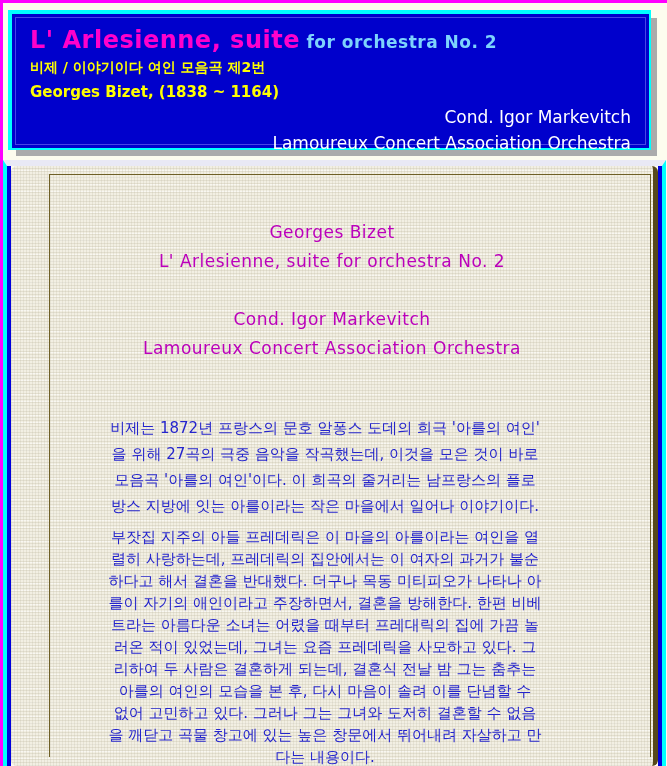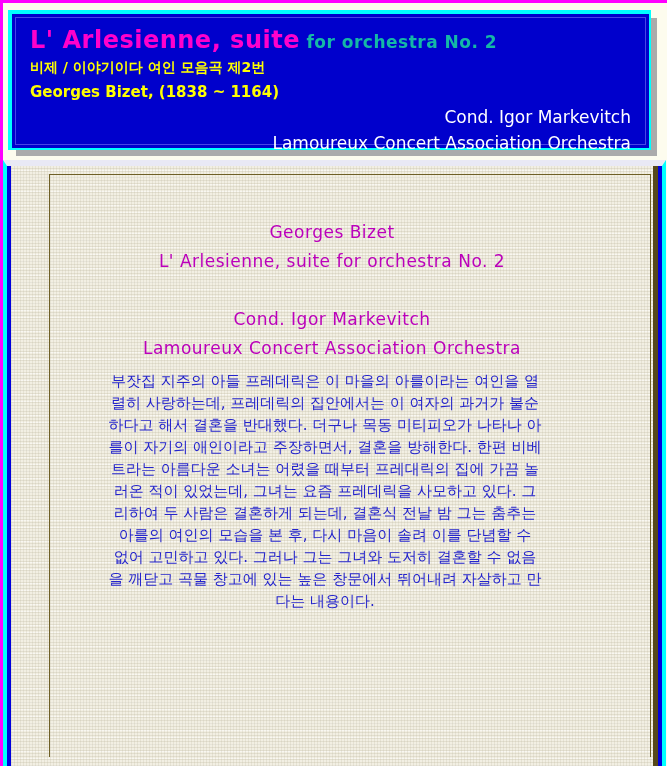--- a/index.html
+++ b/index.html
@@ -29,21 +29,21 @@
   .header-inner {
     position:absolute; inset:3px;
     border:1px solid #4646E6;
     padding:7px 14px 6px 14px;
   }
   .title-line { white-space:nowrap; line-height:30px; }
   .title-main {
     color:#FF00CC; font-weight:bold; font-size:24px; letter-spacing:0.5px;margin-top:12px;
   }
   .title-sub {
-    color:#14b8a6; font-weight:bold; font-size:17px; letter-spacing:0.5px;
+    color:#7dd3fc; font-weight:bold; font-size:17px; letter-spacing:0.5px;
   }
   .subtitle-kr {
     color:#FFFF00; font-weight:bold; font-size:14px; line-height:18px;
   }
   .composer-line {
     color:#FFFF00; font-weight:bold; font-size:15px; line-height:24px; margin-top:4px;
   }
   .cond-line, .orch-line {
     color:#FFFFFF; font-size:17px; line-height:26px; text-align:right;
   }
@@ -65,20 +65,21 @@
   .paper {
     position:relative;
     height:100%;
     border-right:5px solid #57491B;
     background-color:#F2EFE3;
     background-image:
       repeating-linear-gradient(0deg,  rgba(186,180,155,0.28) 0 1px, rgba(0,0,0,0) 1px 3px),
       repeating-linear-gradient(90deg, rgba(186,180,155,0.22) 0 1px, rgba(0,0,0,0) 1px 3px),
       repeating-linear-gradient(0deg,  rgba(255,255,255,0.5) 0 1px, rgba(0,0,0,0) 1px 7px);
     overflow:hidden;
+    border-radius:6px;
   }
   .inner-rule {
     position:absolute;
     left:38px; right:2px; top:8px; bottom:9px;
     border:1px solid #6E5F26;
     border-bottom:none;
     pointer-events:none;
   }
   .paper-content { position:relative; text-align:center; }
 
@@ -119,20 +120,24 @@
       <div class="paper">
         <div class="inner-rule"></div>
         <div class="paper-content">
           <div class="heading-block">
             <div class="h-line">Georges Bizet</div>
             <div class="h-line">L' Arlesienne, suite for orchestra No. 2</div>
             <div class="h-spacer"></div>
             <div class="h-line">Cond. Igor Markevitch</div>
             <div class="h-line">Lamoureux Concert Association Orchestra</div>
           </div>
+          <div class="body-para para-1">비제는 1872년 프랑스의 문호 알퐁스 도데의 희극 '아를의 여인'
+을 위해 27곡의 극중 음악을 작곡했는데, 이것을 모은 것이 바로
+모음곡 '아를의 여인'이다. 이 희곡의 줄거리는 남프랑스의 플로
+방스 지방에 잇는 아를이라는 작은 마을에서 일어나 이야기이다.</div>
           <div class="body-para para-2">부잣집 지주의 아들 프레데릭은 이 마을의 아를이라는 여인을 열
 렬히 사랑하는데, 프레데릭의 집안에서는 이 여자의 과거가 불순
 하다고 해서 결혼을 반대했다. 더구나 목동 미티피오가 나타나 아
 를이 자기의 애인이라고 주장하면서, 결혼을 방해한다. 한편 비베
 트라는 아름다운 소녀는 어렸을 때부터 프레대릭의 집에 가끔 놀
 러온 적이 있었는데, 그녀는 요즘 프레데릭을 사모하고 있다. 그
 리하여 두 사람은 결혼하게 되는데, 결혼식 전날 밤 그는 춤추는
 아를의 여인의 모습을 본 후, 다시 마음이 솔려 이를 단념할 수
 없어 고민하고 있다. 그러나 그는 그녀와 도저히 결혼할 수 없음
 을 깨닫고 곡물 창고에 있는 높은 창문에서 뛰어내려 자살하고 만

